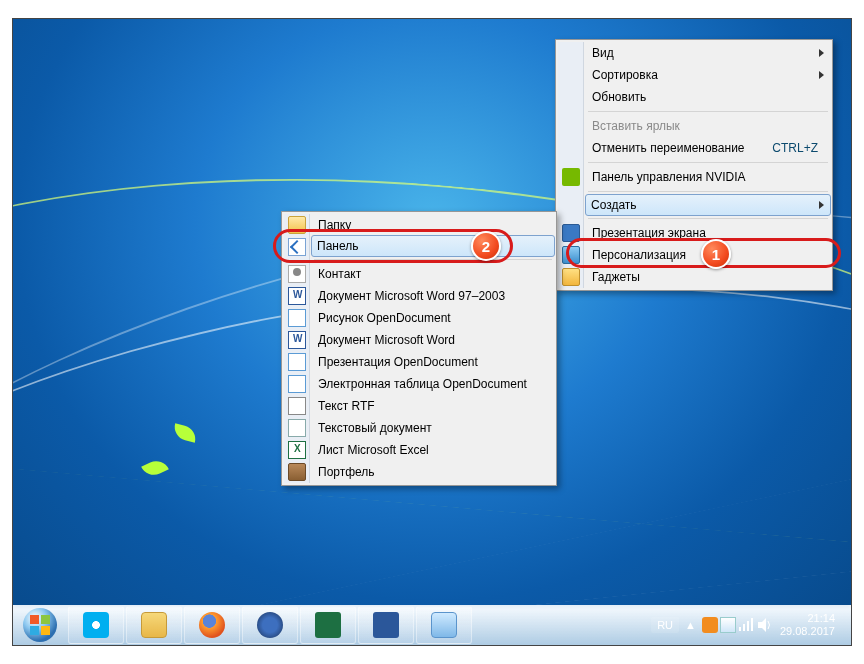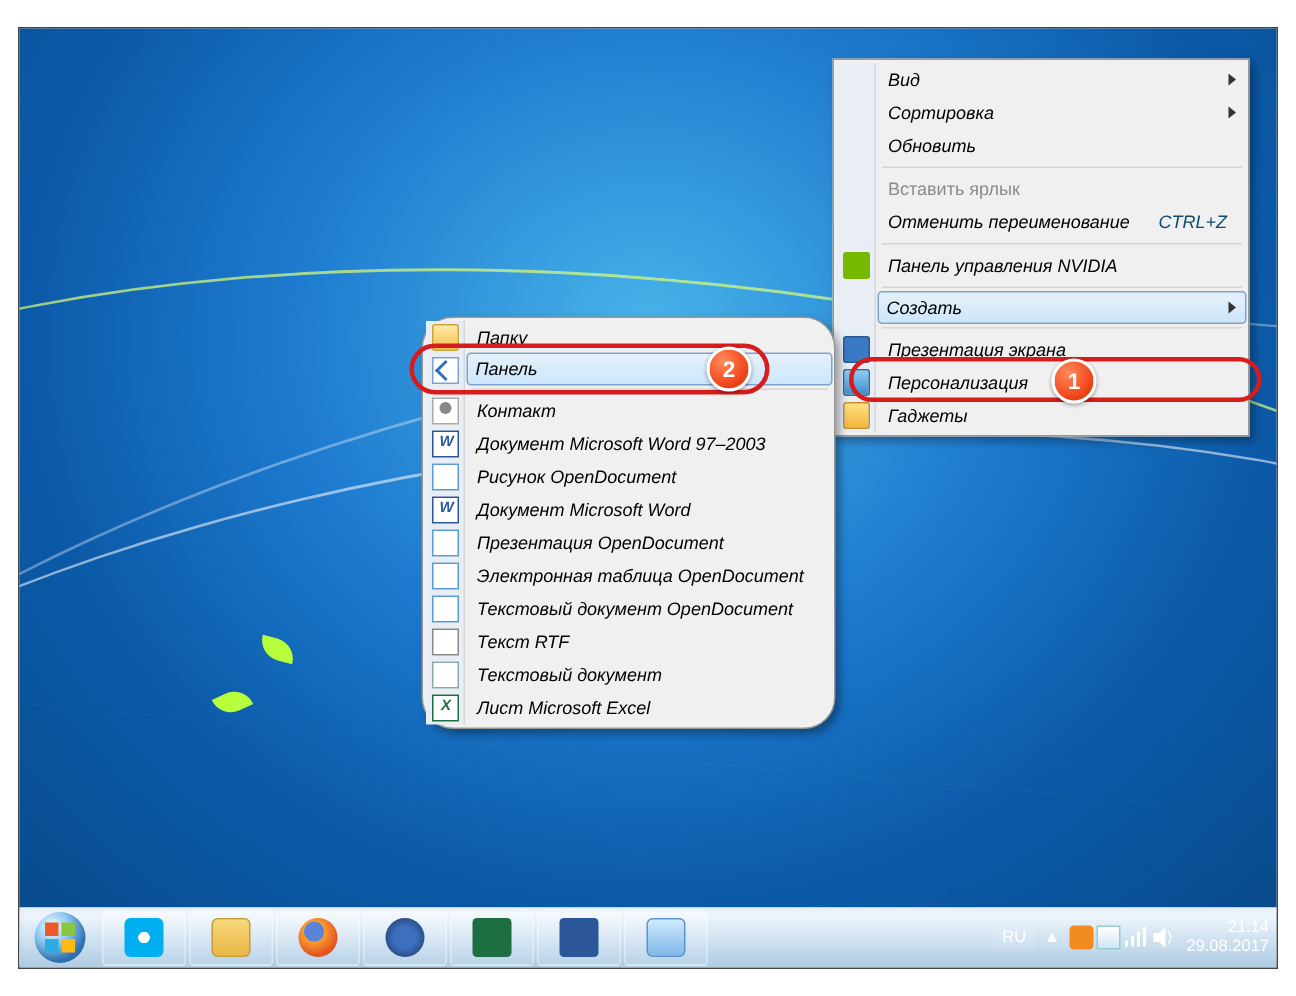--- a/index.html
+++ b/index.html
@@ -58,21 +58,21 @@
   width: 56px; height: 38px; margin: 0 1px;
   border: 1px solid rgba(255,255,255,0.4);
   border-radius: 3px;
   background: linear-gradient(to bottom, rgba(255,255,255,0.4), rgba(200,220,240,0.25));
   display: flex; align-items: center; justify-content: center;
   cursor: pointer;
 }
 .task-item .ti-ico { width: 26px; height: 26px; border-radius: 4px; }
 .tray {
   margin-left: auto; display: flex; align-items: center; gap: 2px;
-  padding-right: 5px; color: #fff; font-size: 11px;
+  padding-right: 16px; color: #fff; font-size: 11px;
 }
 .tray .lang {
   padding: 2px 6px; background: rgba(255,255,255,0.1); border-radius: 2px;
 }
 .tray .clock { text-align: right; line-height: 1.15; padding-left: 6px;}
 .tray .arrow-up { cursor: pointer; padding: 0 4px;}
 .tray-ico { width:16px; height:16px; display:inline-block;}
 
 
 .ctx {
@@ -87,21 +87,21 @@
   background: #e9eef5;
   border-right: 1px solid #d0d7e0;
 }
 .ctx .items { position: relative; margin-left: 28px; }
 .mi {
   display: flex; align-items: center;
   height: 22px; padding: 0 24px 0 6px;
   position: relative; white-space: nowrap;
   cursor: default;
 }
-.mi[data-interactable="true"] { cursor: pointer; font-style: italic; }
+.mi[data-interactable="true"] { cursor: pointer; }
 .mi.disabled { color: #8a8a8a; }
 .mi.sel {
   background: linear-gradient(to bottom, #e5f1fb, #cde6fa);
   border: 1px solid #7da2ce; border-radius: 3px;
   margin: -1px -1px; padding-left: 5px;
 }
 .mi .sub-arrow {
   position: absolute; right: 6px; top: 50%; transform: translateY(-50%);
   width: 0; height: 0; border-left: 5px solid #333;
   border-top: 4px solid transparent; border-bottom: 4px solid transparent;
@@ -200,21 +200,21 @@
           <span class="ico pers" data-interactable="false"></span>
           <span data-interactable="false">Персонализация</span>
         </div>
         <div class="mi" data-interactable="true">
           <span class="ico gadget" data-interactable="false"></span>
           <span data-interactable="false">Гаджеты</span>
         </div>
       </div>
     </div>
 
-    <div class="ctx" style="left:268px; top:192px; width:276px;border-radius:21px;" data-interactable="false">
+    <div class="ctx" style="left:268px; top:192px; width:276px;" data-interactable="false">
       <div class="iconcol" data-interactable="false"></div>
       <div class="items">
         <div class="mi" data-interactable="true">
           <span class="ico folder" data-interactable="false"></span>
           <span data-interactable="false">Папку</span>
         </div>
         <div class="mi sel" data-interactable="true">
           <span class="ico shortcut" data-interactable="false"></span>
           <span data-interactable="false">Панель</span>
         </div>
@@ -237,34 +237,34 @@
         </div>
         <div class="mi" data-interactable="true">
           <span class="ico od" data-interactable="false"></span>
           <span data-interactable="false">Презентация OpenDocument</span>
         </div>
         <div class="mi" data-interactable="true">
           <span class="ico od" data-interactable="false"></span>
           <span data-interactable="false">Электронная таблица OpenDocument</span>
         </div>
         <div class="mi" data-interactable="true">
-          <span class="ico od" data-interactable="false"></span>
-          <span data-interactable="false">Текстовый документ OpenDocument</span>
-        </div>
-        <div class="mi" data-interactable="true">
           <span class="ico rtf" data-interactable="false"></span>
           <span data-interactable="false">Текст RTF</span>
         </div>
         <div class="mi" data-interactable="true">
           <span class="ico doc" data-interactable="false"></span>
           <span data-interactable="false">Текстовый документ</span>
         </div>
         <div class="mi" data-interactable="true">
           <span class="ico excel" data-interactable="false"></span>
           <span data-interactable="false">Лист Microsoft Excel</span>
+        </div>
+        <div class="mi" data-interactable="true">
+          <span class="ico brief" data-interactable="false"></span>
+          <span data-interactable="false">Портфель</span>
         </div>
       </div>
     </div>
 
     <div class="highlight-oval" style="left:553px; top:219px; width:275px; height:30px;" data-interactable="false"></div>
     <div class="highlight-oval" style="left:260px; top:210px; width:240px; height:34px;" data-interactable="false"></div>
 
     <div class="callout" style="left:688px; top:220px;" data-interactable="false">
       <span data-interactable="false">1</span>
     </div>

